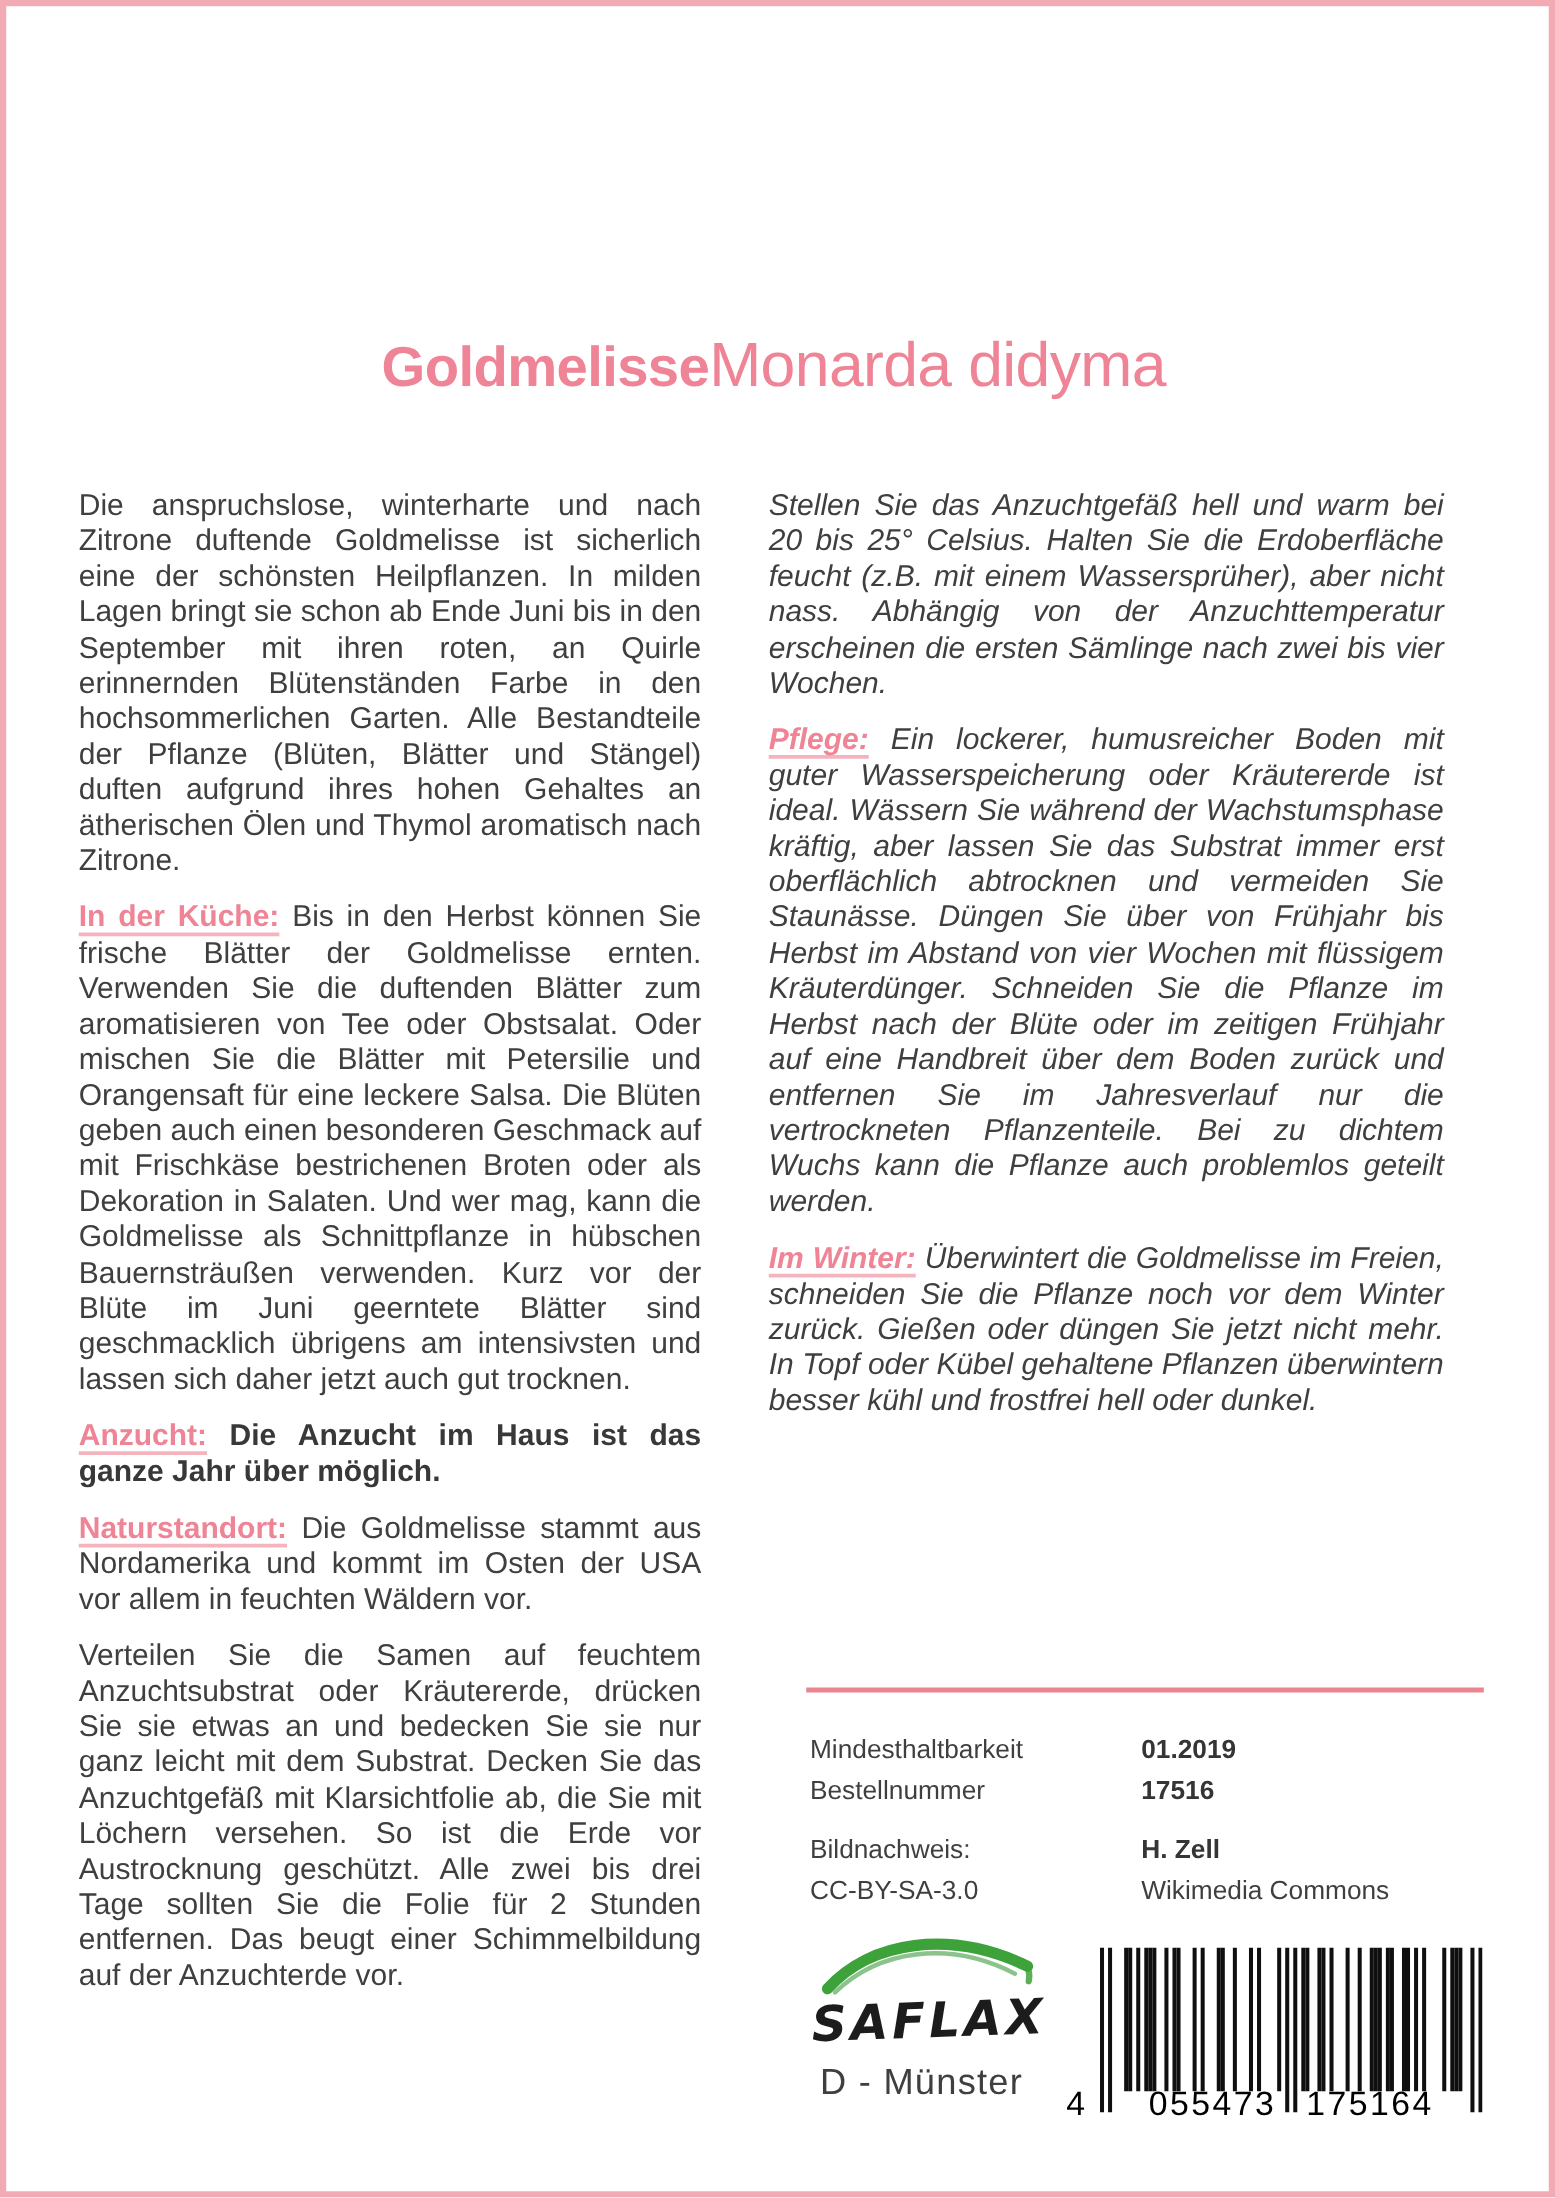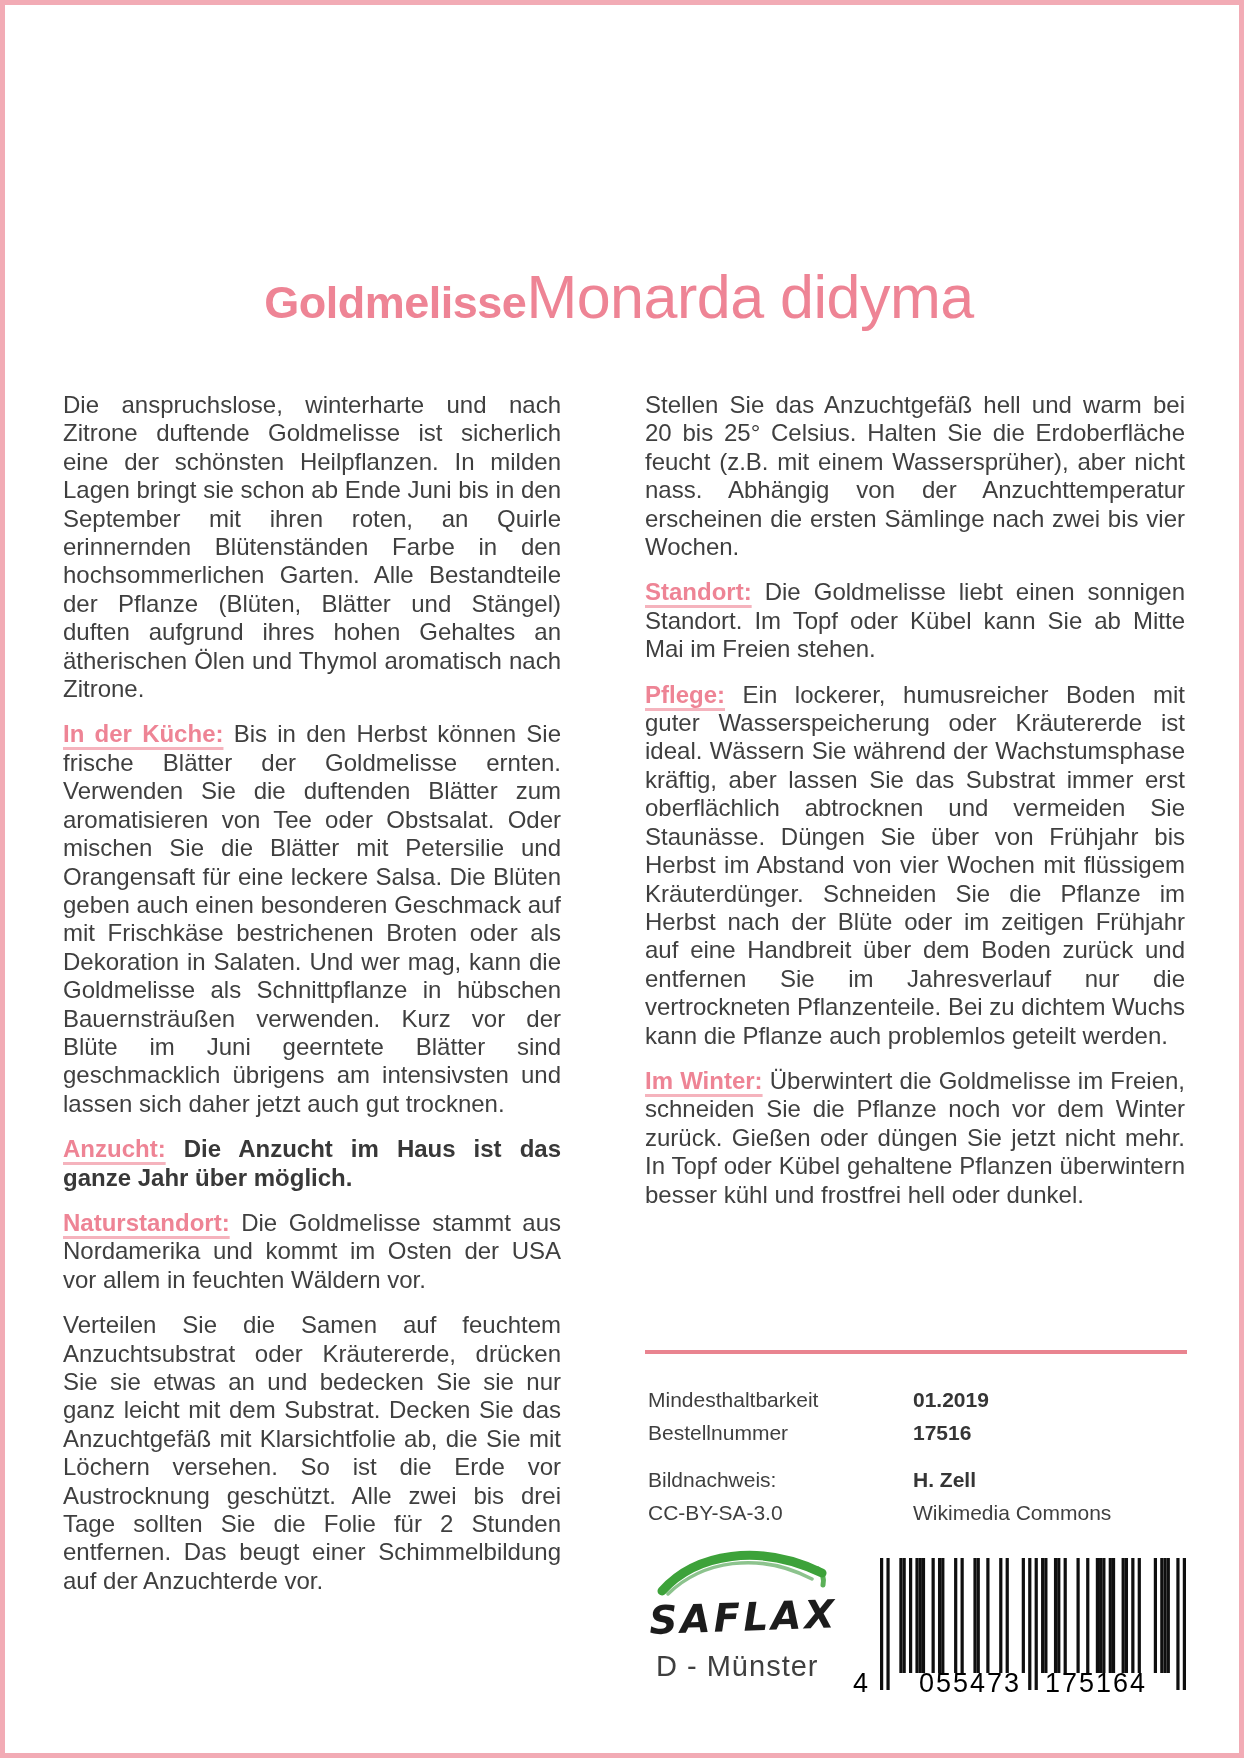--- a/index.html
+++ b/index.html
@@ -14,25 +14,25 @@
   html,body{margin:0;padding:0;background:#fff;}
   .page{
     position:relative;width:1244px;height:1758px;box-sizing:border-box;
     background:#fff;border:5px solid var(--border-pink);
     font-family:"Liberation Sans",sans-serif;color:var(--body);overflow:hidden;
   }
   
   .titlebar{position:absolute;left:58px;right:64px;top:262px;display:flex;
     justify-content:center;align-items:baseline;}
   .title{font-size:45px;font-weight:bold;color:var(--accent);letter-spacing:-.5px;margin:0;line-height:1;}
-  .latin{font-size:61px;font-weight:normal;color:var(--accent);letter-spacing:-.5px;line-height:1;}
+  .latin{font-size:50px;font-weight:normal;color:var(--accent);letter-spacing:-.5px;line-height:1;}
   
   .col{position:absolute;top:386px;font-size:24px;line-height:28.4px;text-align:justify;}
   .col-left{left:58px;width:498px;}
-  .col-right{left:640px;width:540px;}
+  .col-right{left:610px;width:540px;font-style:italic;}
   .col p{margin:0 0 17px 0;}
   .col p:last-child{margin-bottom:0;}
   .lead{
     color:var(--accent);font-weight:bold;
     text-decoration:underline;text-decoration-color:var(--underline);
     text-decoration-thickness:3px;text-underline-offset:5px;
   }
   .bold-dark{font-weight:bold;color:#383838;}
   
   .divider{position:absolute;left:640px;top:1345px;width:542px;height:4px;background:var(--divider);}
@@ -74,22 +74,20 @@
       <span>Bis in den Herbst können Sie frische Blätter der Goldmelisse ernten. Verwenden Sie die duftenden Blätter zum aromatisieren von Tee oder Obstsalat. Oder mischen Sie die Blätter mit Petersilie und Orangensaft für eine leckere Salsa. Die Blüten geben auch einen besonderen Geschmack auf mit Frischkäse bestrichenen Broten oder als Dekoration in Salaten. Und wer mag, kann die Goldmelisse als Schnittpflanze in hübschen Bauernsträußen verwenden. Kurz vor der Blüte im Juni geerntete Blätter sind geschmacklich übrigens am intensivsten und lassen sich daher jetzt auch gut trocknen.</span></p>
     <p><span class="lead">Anzucht:</span>
       <span class="bold-dark">Die Anzucht im Haus ist das ganze Jahr über möglich.</span></p>
     <p><span class="lead">Naturstandort:</span>
       <span>Die Goldmelisse stammt aus Nordamerika und kommt im Osten der USA vor allem in feuchten Wäldern vor.</span></p>
     <p><span>Verteilen Sie die Samen auf feuchtem Anzuchtsubstrat oder Kräutererde, drücken Sie sie etwas an und bedecken Sie sie nur ganz leicht mit dem Substrat. Decken Sie das Anzuchtgefäß mit Klarsichtfolie ab, die Sie mit Löchern versehen. So ist die Erde vor Austrocknung geschützt. Alle zwei bis drei Tage sollten Sie die Folie für 2 Stunden entfernen. Das beugt einer Schimmelbildung auf der Anzuchterde vor.</span></p>
   </section>
 
   <section class="col col-right">
     <p><span>Stellen Sie das Anzuchtgefäß hell und warm bei 20 bis 25° Celsius. Halten Sie die Erdoberfläche feucht (z.B. mit einem Wassersprüher), aber nicht nass. Abhängig von der Anzuchttemperatur erscheinen die ersten Sämlinge nach zwei bis vier Wochen.</span></p>
-    <p><span class="lead">Standort:</span>
-      <span>Die Goldmelisse liebt einen sonnigen Standort. Im Topf oder Kübel kann Sie ab Mitte Mai im Freien stehen.</span></p>
     <p><span class="lead">Pflege:</span>
       <span>Ein lockerer, humusreicher Boden mit guter Wasserspeicherung oder Kräutererde ist ideal. Wässern Sie während der Wachstumsphase kräftig, aber lassen Sie das Substrat immer erst oberflächlich abtrocknen und vermeiden Sie Staunässe. Düngen Sie über von Frühjahr bis Herbst im Abstand von vier Wochen mit flüssigem Kräuterdünger. Schneiden Sie die Pflanze im Herbst nach der Blüte oder im zeitigen Frühjahr auf eine Handbreit über dem Boden zurück und entfernen Sie im Jahresverlauf nur die vertrockneten Pflanzenteile. Bei zu dichtem Wuchs kann die Pflanze auch problemlos geteilt werden.</span></p>
     <p><span class="lead">Im Winter:</span>
       <span>Überwintert die Goldmelisse im Freien, schneiden Sie die Pflanze noch vor dem Winter zurück. Gießen oder düngen Sie jetzt nicht mehr. In Topf oder Kübel gehaltene Pflanzen überwintern besser kühl und frostfrei hell oder dunkel.</span></p>
   </section>
 
   <div class="divider"></div>
 
   <div class="info">
     <div class="info-row">

